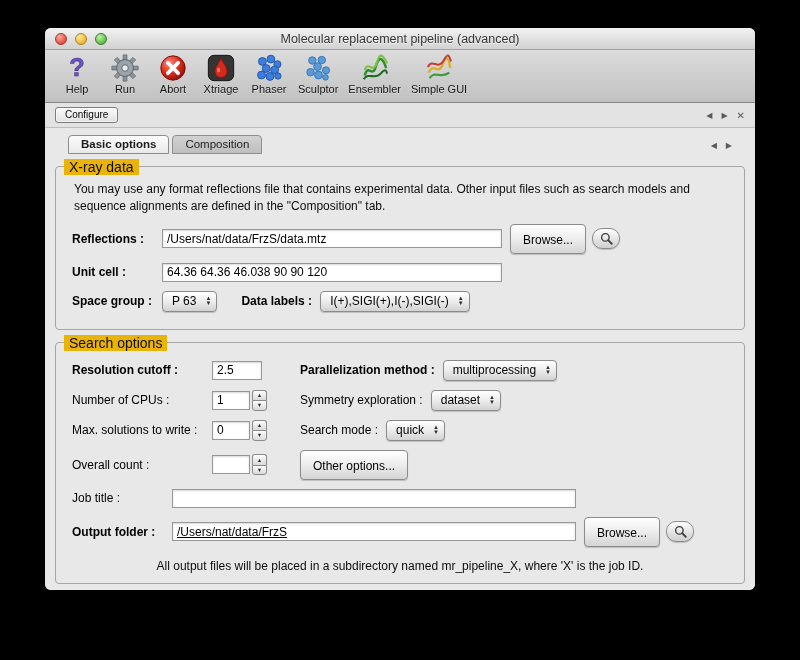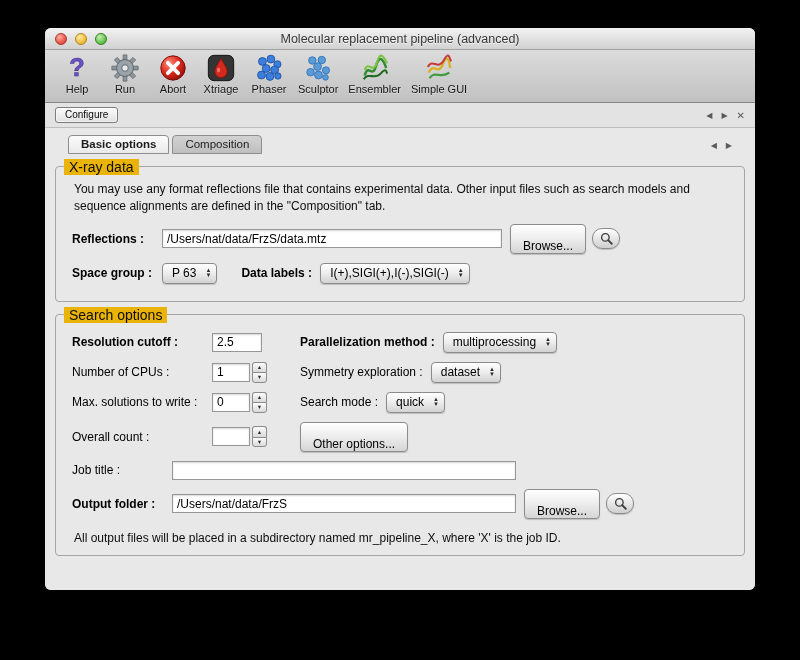--- a/index.html
+++ b/index.html
@@ -55,40 +55,40 @@
   .b { font-weight:bold; }
   .w88 { width:90px; flex:0 0 90px; }
   .w140 { width:140px; flex:0 0 140px; }
   .w100 { width:100px; flex:0 0 100px; }
   .lfield { width:88px; flex:0 0 88px; display:flex; align-items:center; }
   .inp { font:12px "Liberation Sans",sans-serif; color:#000; border:1px solid #979797; background:#fff;
     height:19px; padding:1px 4px; box-shadow:inset 0 1px 2px rgba(0,0,0,.16); }
   .inp.path { width:340px; }
   .inp.num  { width:50px; }
   .inp.num2 { width:38px; }
-  .inp.jobw { width:344px; }
-  .btn { font:12px "Liberation Sans",sans-serif; color:#000; padding:14px 12px; margin-left:8px;
+  .inp.jobw { width:404px;text-decoration:underline; }
+  .btn { font:12px "Liberation Sans",sans-serif; color:#000; padding:8px 12px; margin-left:8px;
     border:1px solid #8b8b8b; border-radius:4px; height:30px;
     background:linear-gradient(#ffffff,#ececec 50%,#d5d5d5); box-shadow:0 1px 1px rgba(0,0,0,.18); }
   .mag-btn { width:28px; height:21px; margin-left:6px; padding:0; display:inline-flex; align-items:center; justify-content:center;
     border:1px solid #8b8b8b; border-radius:10px;
     background:linear-gradient(#ffffff,#e6e6e6 50%,#cfcfcf); box-shadow:0 1px 1px rgba(0,0,0,.18); }
   .popup { display:inline-flex; align-items:center; height:21px; margin-left:8px; padding:0 5px 0 9px;
     border:1px solid #8b8b8b; border-radius:4px; font-size:12px; color:#000;
     background:linear-gradient(#ffffff,#ececec 50%,#d2d2d2); box-shadow:0 1px 1px rgba(0,0,0,.18); cursor:default; }
   .popup.ml0 { margin-left:0; }
   .popup-val { margin-right:9px; white-space:nowrap; }
   .popup-arrows { display:flex; flex-direction:column; align-items:center; }
   .popup-arrows i { font-style:normal; font-size:6px; line-height:5px; color:#2c2c2c; }
   .spinner { display:inline-flex; flex-direction:column; margin-left:2px; }
   .spinner span { width:15px; height:10.5px; border:1px solid #8b8b8b; display:flex; align-items:center; justify-content:center;
     font-size:5.5px; color:#2c2c2c; background:linear-gradient(#fdfdfd,#d9d9d9); }
   .spinner .sp-up { border-radius:3px 3px 0 0; border-bottom-width:0; }
   .spinner .sp-down { border-radius:0 0 3px 3px; }
-  .footnote { font-size:12px; color:#0d0d0d; margin:12px 2px 2px; }
+  .footnote { font-size:12px; color:#0d0d0d; margin:12px 2px 2px;text-align:center; }
   
   .statusbar { flex:0 0 auto; height:19px; background:linear-gradient(#eeeeee,#c8c8c8);
     border-top:1px solid #8f8f8f; display:flex; align-items:center; padding:0 10px; font-size:11px; color:#1c1c1c; }
   .status-dot { width:10px; height:10px; border-radius:50%; margin-right:8px; flex:0 0 auto;
     background:radial-gradient(circle at 35% 30%, #aab7f2, #3c52d4 55%, #1d2c96); border:1px solid #17227a; }
   .project { margin-left:auto; margin-right:88px; }
 </style>
 </head>
 <body>
 
@@ -235,20 +235,24 @@
         <input class="inp path" value="/Users/nat/data/FrzS/data.mtz" style="">
         <button class="btn">Browse...</button>
         <button class="mag-btn">
           <svg viewBox="0 0 20 20" width="15" height="15">
             <circle cx="8.5" cy="8.5" r="5" fill="none" stroke="#3c3c3c" stroke-width="1.8"></circle>
             <line x1="12.2" y1="12.2" x2="17" y2="17" stroke="#3c3c3c" stroke-width="2.4" stroke-linecap="round"></line>
           </svg>
         </button>
       </div>
 
+      <div class="frow">
+        <span class="lbl b w88">Unit cell :</span>
+        <input class="inp path" value="64.36 64.36 46.038 90 90 120" style="">
+      </div>
 
       <div class="frow">
         <span class="lbl b w88">Space group :</span>
         <div class="popup ml0">
           <span class="popup-val">P 63</span>
           <span class="popup-arrows">
               <i>▲</i>
               <i>▼</i>
             </span>
         </div>

